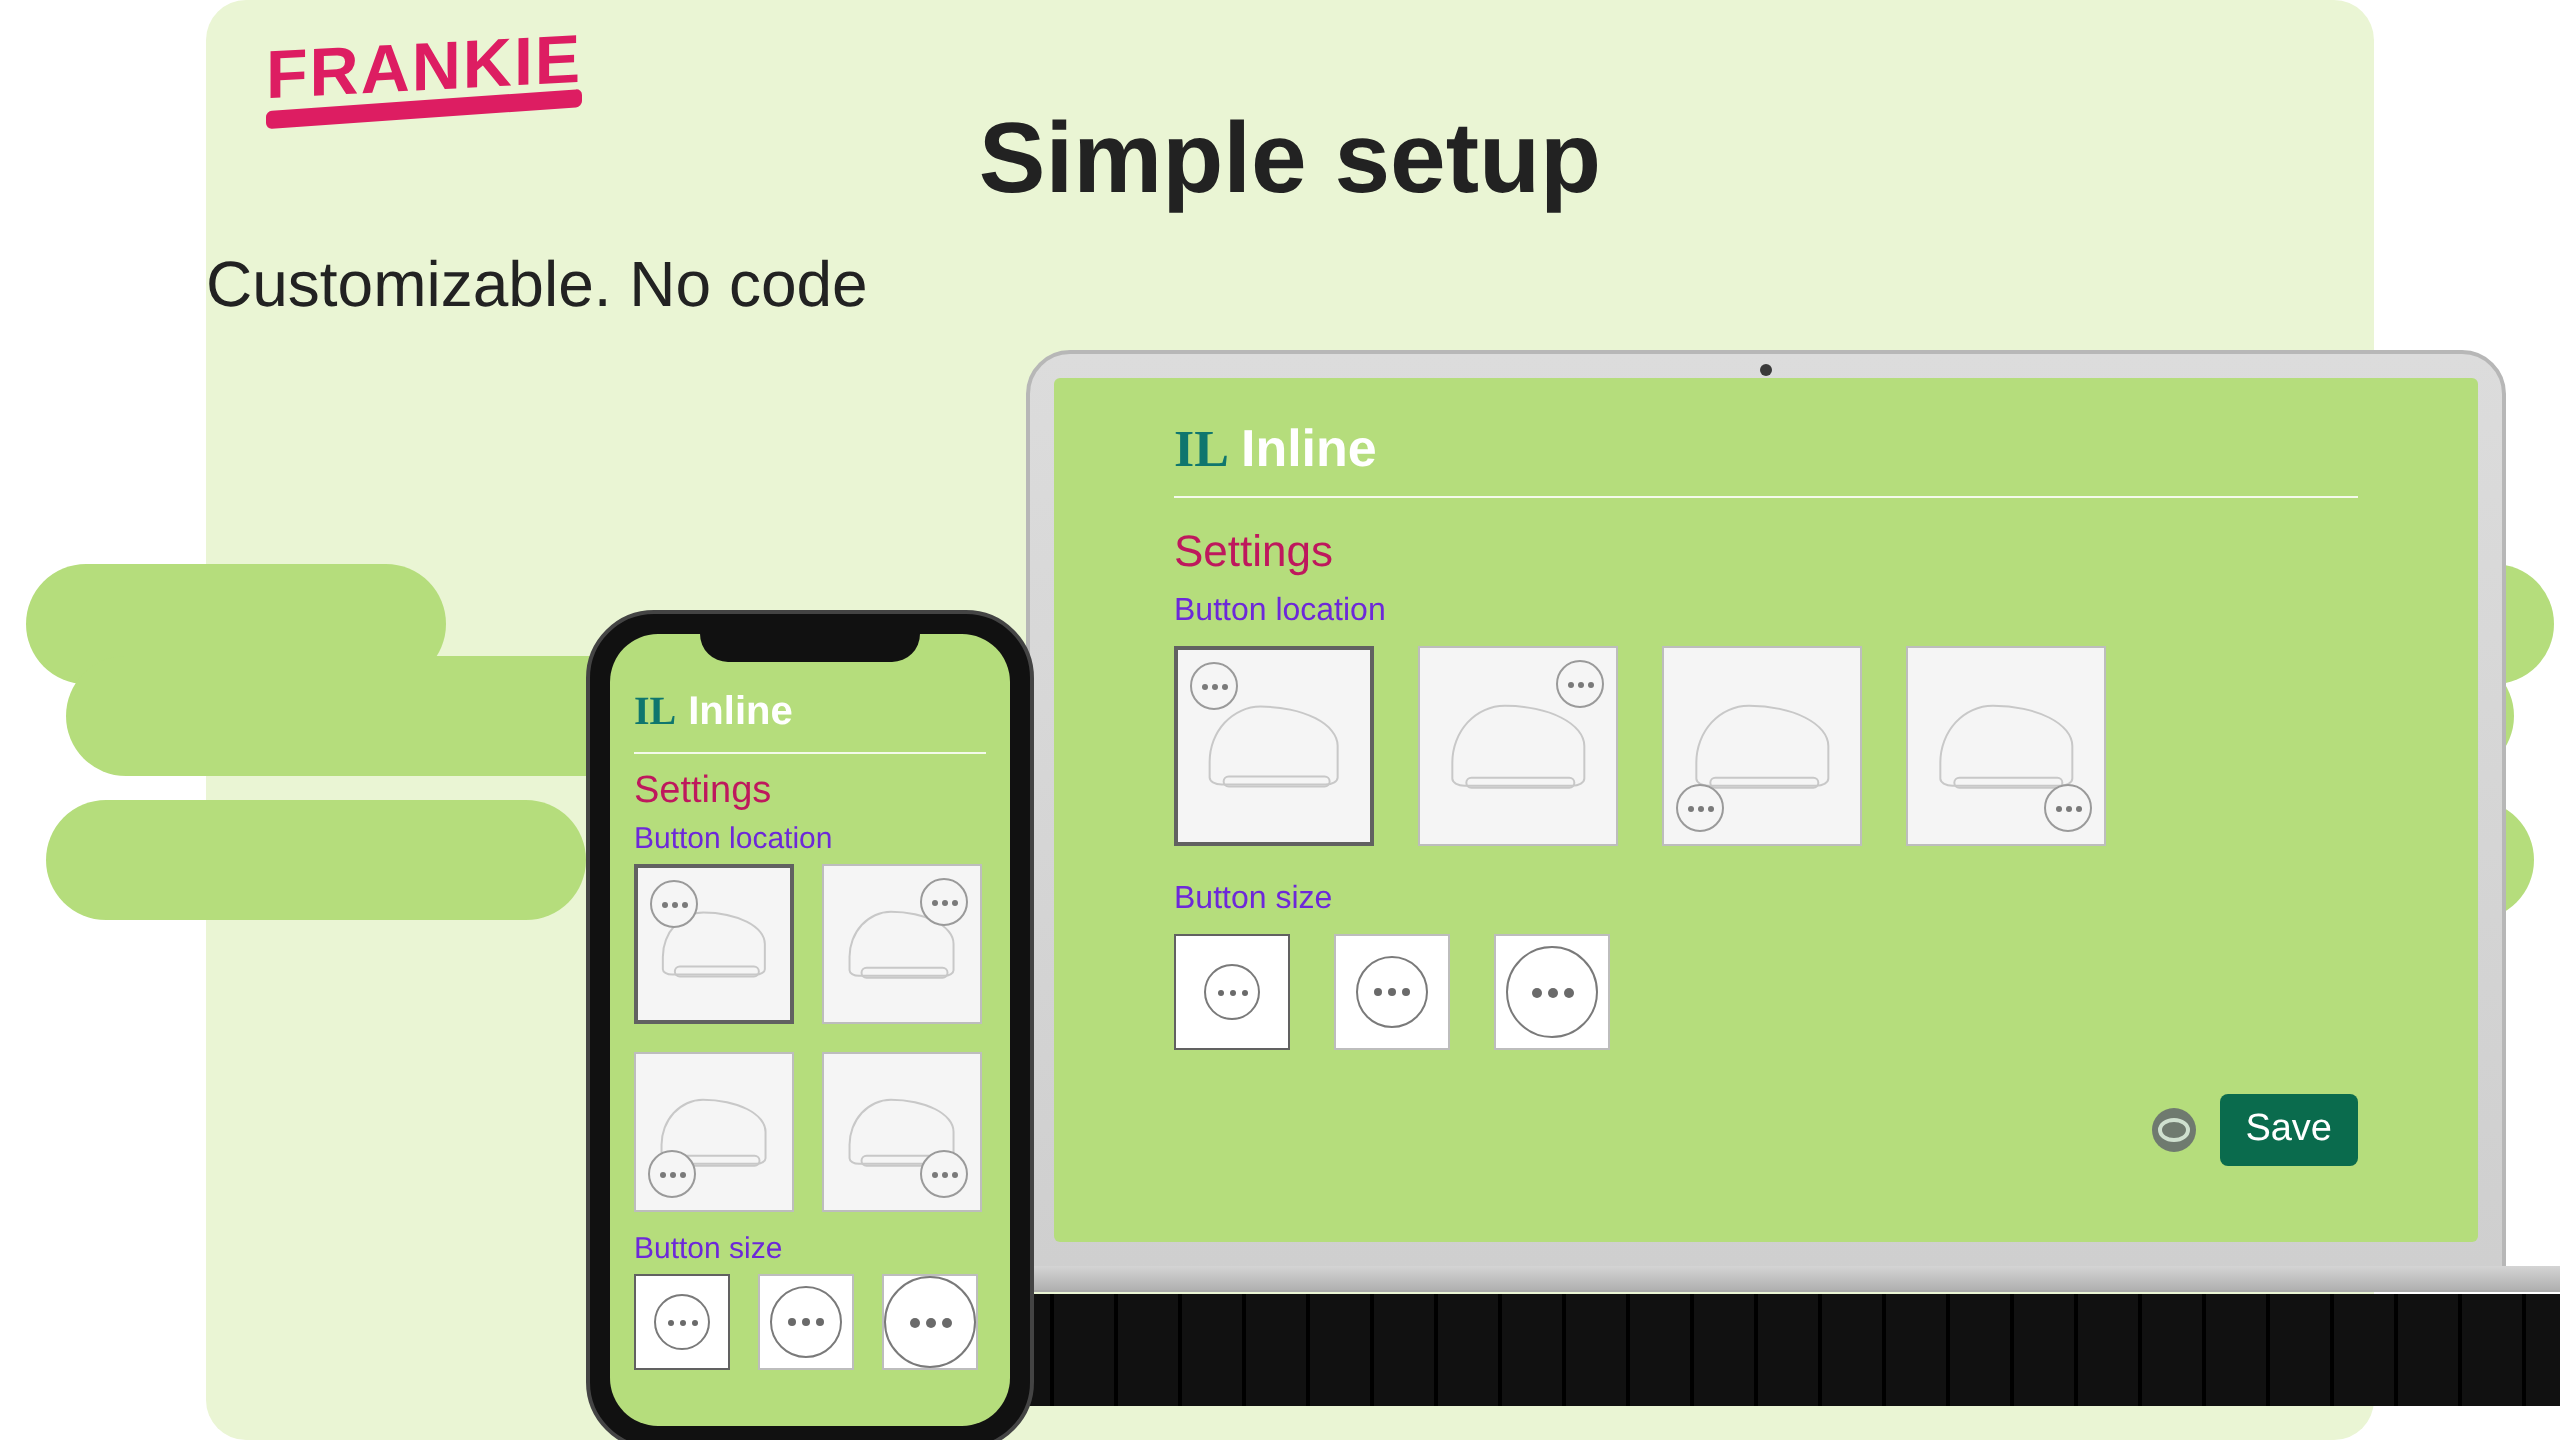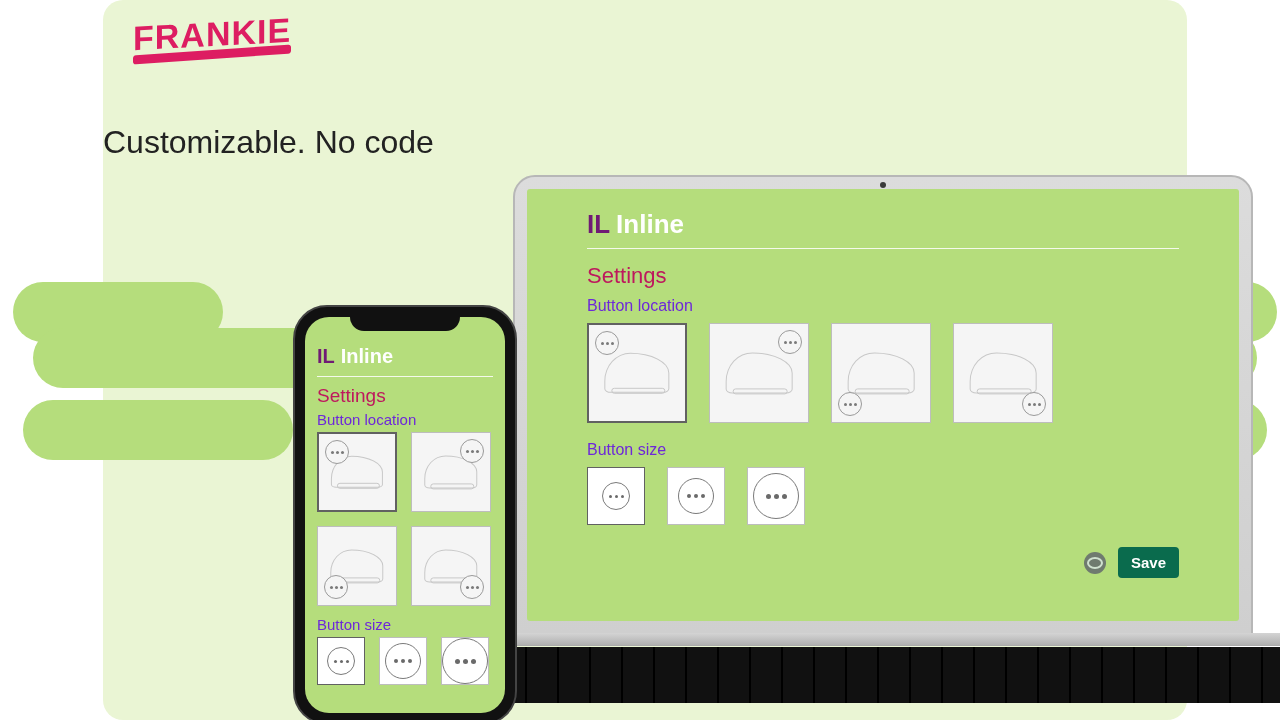--- a/index.html
+++ b/index.html
@@ -21,21 +21,21 @@
   .laptop-cam{position:absolute;left:50%;top:5px;width:6px;height:6px;border-radius:50%;background:#3a3a3a;transform:translateX(-50%)}
   .laptop-screen{width:100%;height:100%;background:#b5dd7c;border-radius:3px;box-sizing:border-box;padding:20px 60px}
   .laptop-base{position:absolute;left:-60px;right:-60px;top:458px;height:12px;background:linear-gradient(#d4d4d4,#b0b0b0);border-radius:0 0 16px 16px;border:1px solid #aaa;border-top:none}
   .laptop-kb{position:absolute;left:-50px;right:-50px;top:472px;height:56px;background:repeating-linear-gradient(90deg,#111 0 30px,#000 30px 32px);border-radius:0 0 12px 12px}
   
   .phone{position:absolute;left:190px;top:305px;width:224px;height:420px;background:#111;border-radius:34px;padding:10px;box-sizing:border-box;border:2px solid #444}
   .phone-screen{width:100%;height:100%;background:#b5dd7c;border-radius:24px;box-sizing:border-box;padding:28px 12px 10px;overflow:hidden;position:relative}
   .notch{position:absolute;left:50%;top:0;transform:translateX(-50%);width:110px;height:24px;background:#111;border-radius:0 0 14px 14px;z-index:5}
   
   .app-head{display:flex;align-items:center;gap:6px;border-bottom:1px solid rgba(255,255,255,.85);padding-bottom:8px}
-  .app-mark{font-family:Liberation Sans, sans-serif;font-weight:900;color:#701a75}
+  .app-mark{font-family:Liberation Serif, serif;font-weight:900;color:#0f766e}
   .laptop-screen .app-mark{font-size:26px}
   .app-name{font-weight:700;color:#fff}
   .laptop-screen .app-name{font-size:26px}
   .phone-screen .app-mark{font-size:20px}
   .phone-screen .app-name{font-size:20px}
   .sec{font-size:22px;color:#be185d;margin:14px 0 8px}
   .phone-screen .sec{font-size:19px;margin:8px 0 4px}
   .lbl{font-size:16px;color:#6d28d9;margin:8px 0}
   .phone-screen .lbl{font-size:15px;margin:4px 0}
   .row{display:flex;gap:22px}
@@ -53,34 +53,35 @@
   .phone-screen .szcard{width:46px;height:46px}
   .szcard.sel{border:1px solid #616161}
   .d3{border:1px solid #7a7a7a;border-radius:50%;display:flex;align-items:center;justify-content:center;gap:3px}
   .d3 span{background:#6a6a6a;border-radius:50%}
   .sz-s .d3{width:26px;height:26px}.sz-s .d3 span{width:3px;height:3px}
   .sz-m .d3{width:34px;height:34px}.sz-m .d3 span{width:4px;height:4px}
   .sz-l .d3{width:44px;height:44px}.sz-l .d3 span{width:5px;height:5px}
   .actions{display:flex;justify-content:flex-end;align-items:center;gap:12px;margin-top:22px}
   .eye{width:22px;height:22px;border-radius:50%;background:#6f7a6f;display:flex;align-items:center;justify-content:center}
   .eye:before{content:'';width:12px;height:8px;border:2px solid #cfe0cf;border-radius:60%}
-  .savebtn{background:#0a6b4d;color:#fff;border:none;border-radius:4px;padding:7px 13px;font-size:15px;font-weight:700;cursor:pointer}
+  .savebtn{background:#0a6b4d;color:#fff;border:none;border-radius:4px;padding:7px 13px;font-size:19px;font-weight:400;cursor:pointer}
 </style>
 </head>
 <body>
 
 <div class="stage">
   <div class="brush brush1"></div>
   <div class="brush brush2"></div>
   <div class="brush brush3"></div>
   <div class="brush brush4"></div>
   <div class="brush brush5"></div>
   <div class="brush brush6"></div>
 
   <div class="logo">FRANKIE</div>
+  <div class="title">Simple setup</div>
   <div class="subtitle">Customizable. No code</div>
 
   <div class="laptop">
     <div class="laptop-bezel">
       <div class="laptop-cam"></div>
       <div class="laptop-screen">
         <div class="app-head">
           <span class="app-mark">IL</span>
           <span class="app-name">Inline</span>
         </div>

